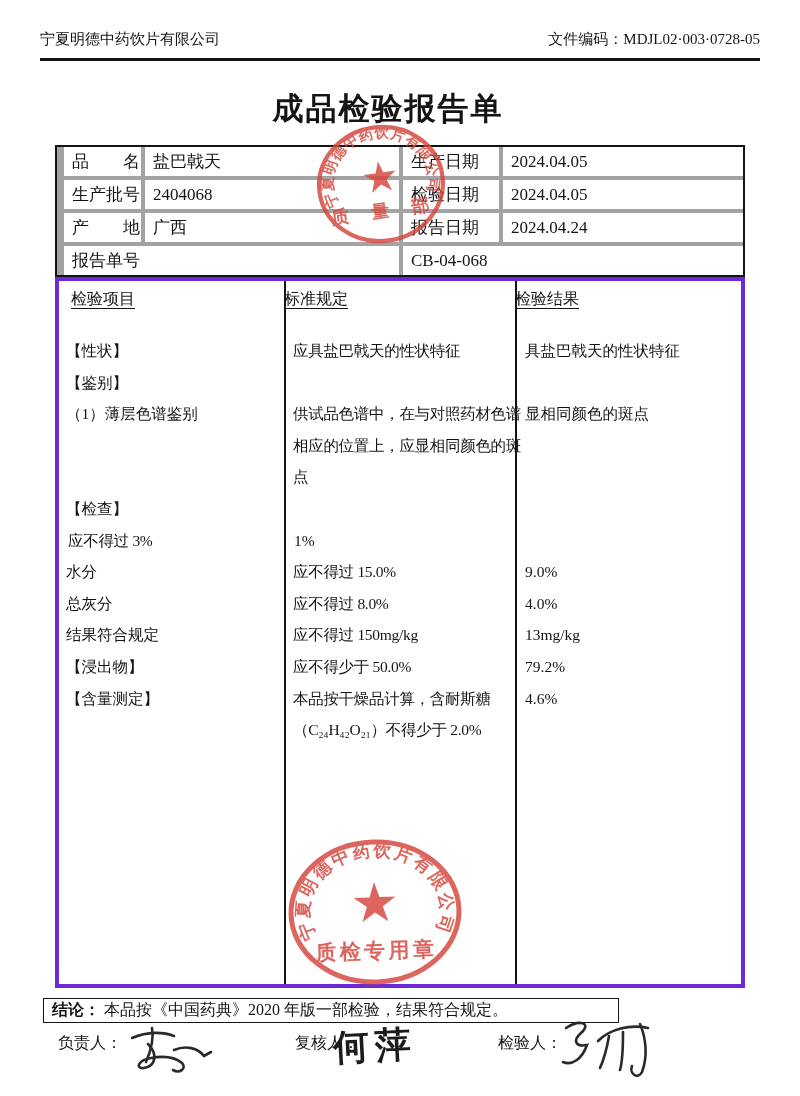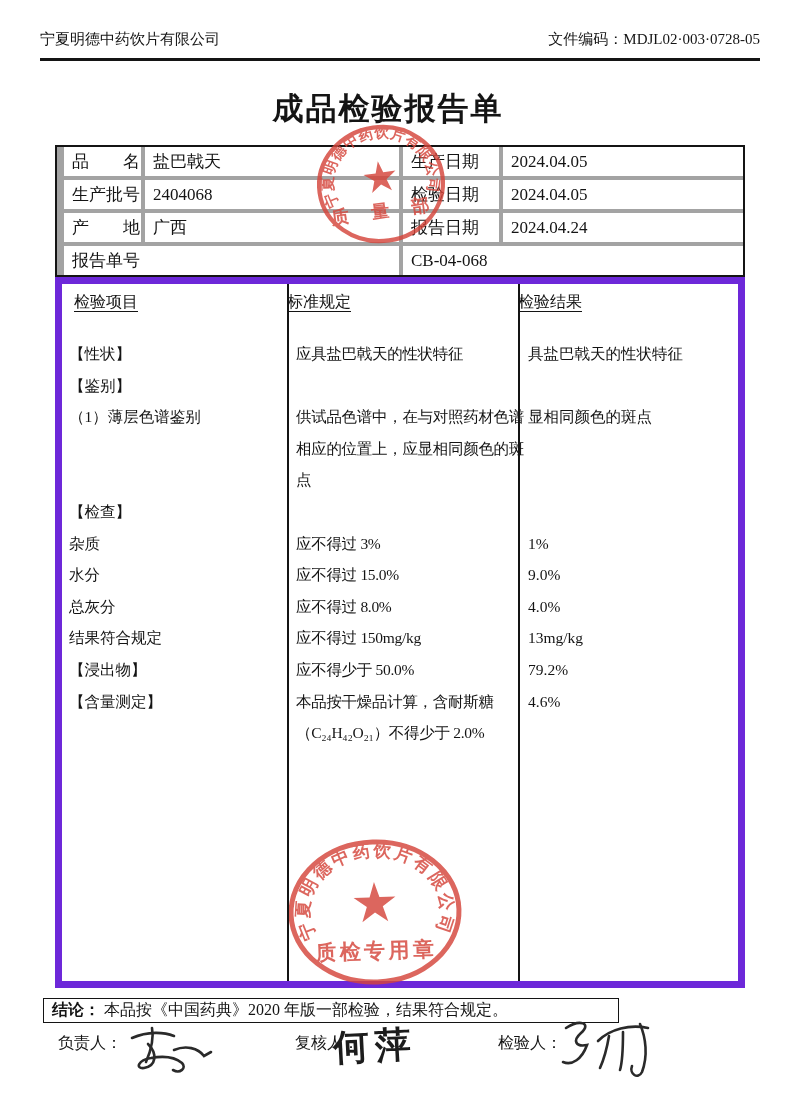--- a/index.html
+++ b/index.html
@@ -21,21 +21,21 @@
     font-size:17px;
     padding-left:7px;
   }
   .info-cell{background:#fff;display:flex;align-items:center;padding:0 8px;white-space:nowrap;}
   .info-label{justify-content:space-between;}
   .span-12{grid-column:1/3;}
   .span-34{grid-column:3/5;}
   
   .main-table{
     position:absolute;left:55px;top:277px;width:690px;height:711px;box-sizing:border-box;
-    border:7px solid #6d28d9;font-size:15.5px;
+    border:4px solid #6d28d9;font-size:15.5px;
   }
   .vsep{position:absolute;top:0;bottom:0;width:1.6px;background:#141414;z-index:5;}
   .vsep.v1{left:225px;} .vsep.v2{left:456px;}
   .thead{position:absolute;top:8px;left:0;right:0;display:grid;grid-template-columns:225px 231px auto;font-size:16px;}
   .thead .h{text-decoration:underline;text-underline-offset:4px;}
   .thead .h-item{padding-left:12px;}
   .thead .h-std,.thead .h-res{text-align:left;}
   .tlines{position:absolute;top:54px;left:0;right:0;}
   .tline{display:grid;grid-template-columns:225px 231px auto;height:31.6px;line-height:31.6px;}
   .tc{white-space:nowrap;overflow:visible;}
@@ -126,21 +126,20 @@
       <div class="tc tc-item"></div>
       <div class="tc tc-std">点</div>
       <div class="tc tc-res"></div>
     </div>
       <div class="tline">
       <div class="tc tc-item">【检查】</div>
       <div class="tc tc-std"></div>
       <div class="tc tc-res"></div>
     </div>
       <div class="tline">
-      <div class="tc tc-item">杂质</div>
       <div class="tc tc-std">应不得过 3%</div>
       <div class="tc tc-res">1%</div>
     </div>
       <div class="tline">
       <div class="tc tc-item">水分</div>
       <div class="tc tc-std">应不得过 15.0%</div>
       <div class="tc tc-res">9.0%</div>
     </div>
       <div class="tline">
       <div class="tc tc-item">总灰分</div>

